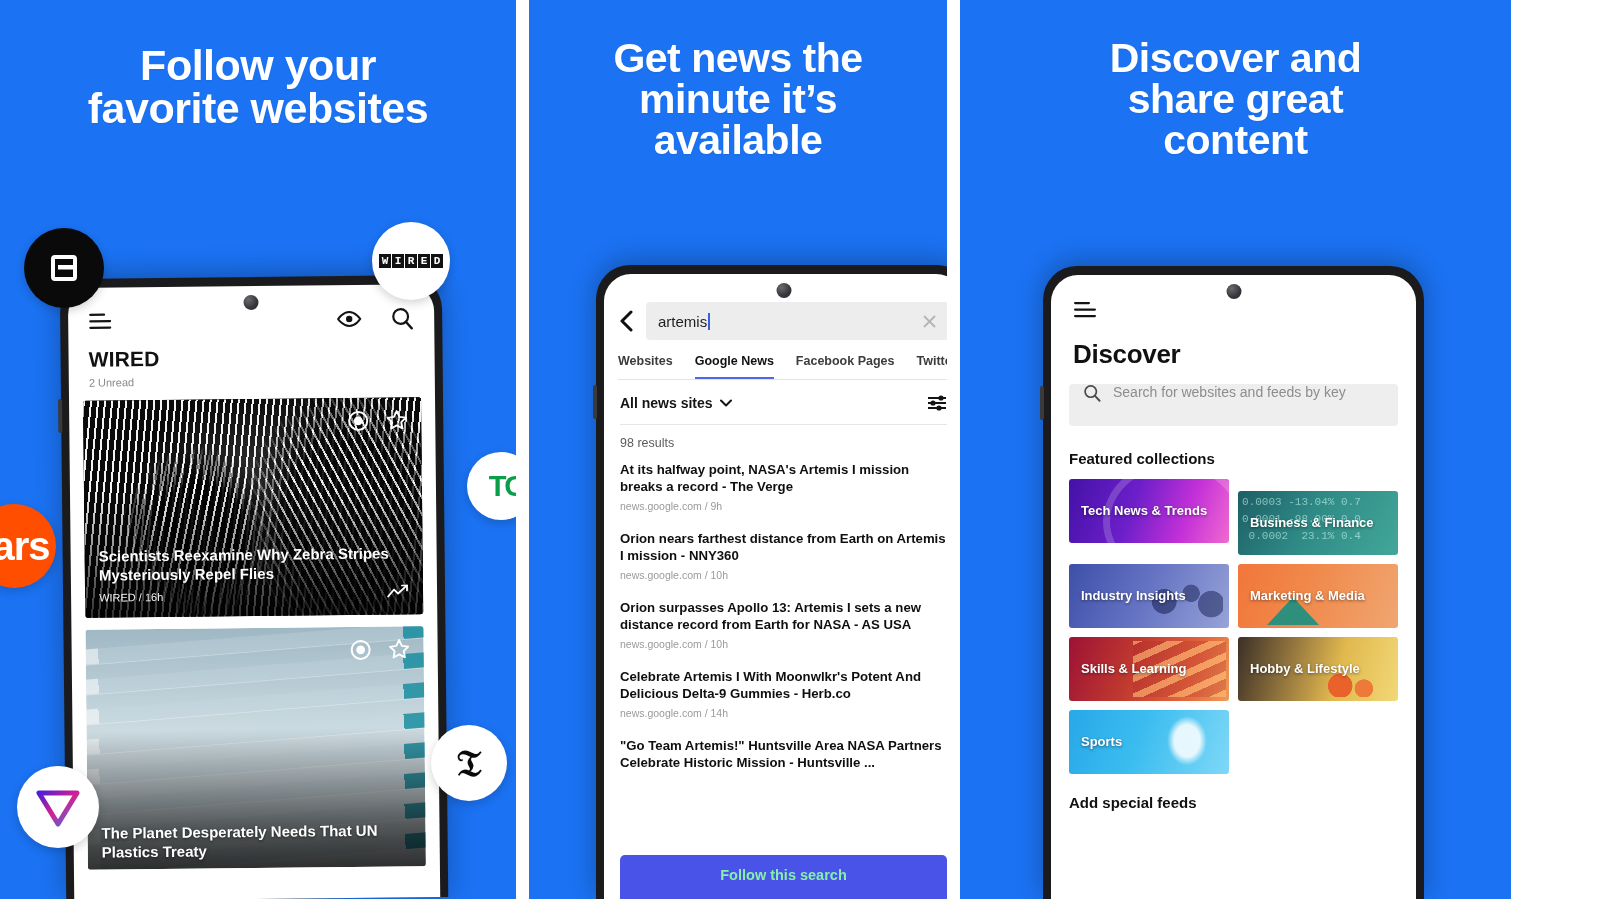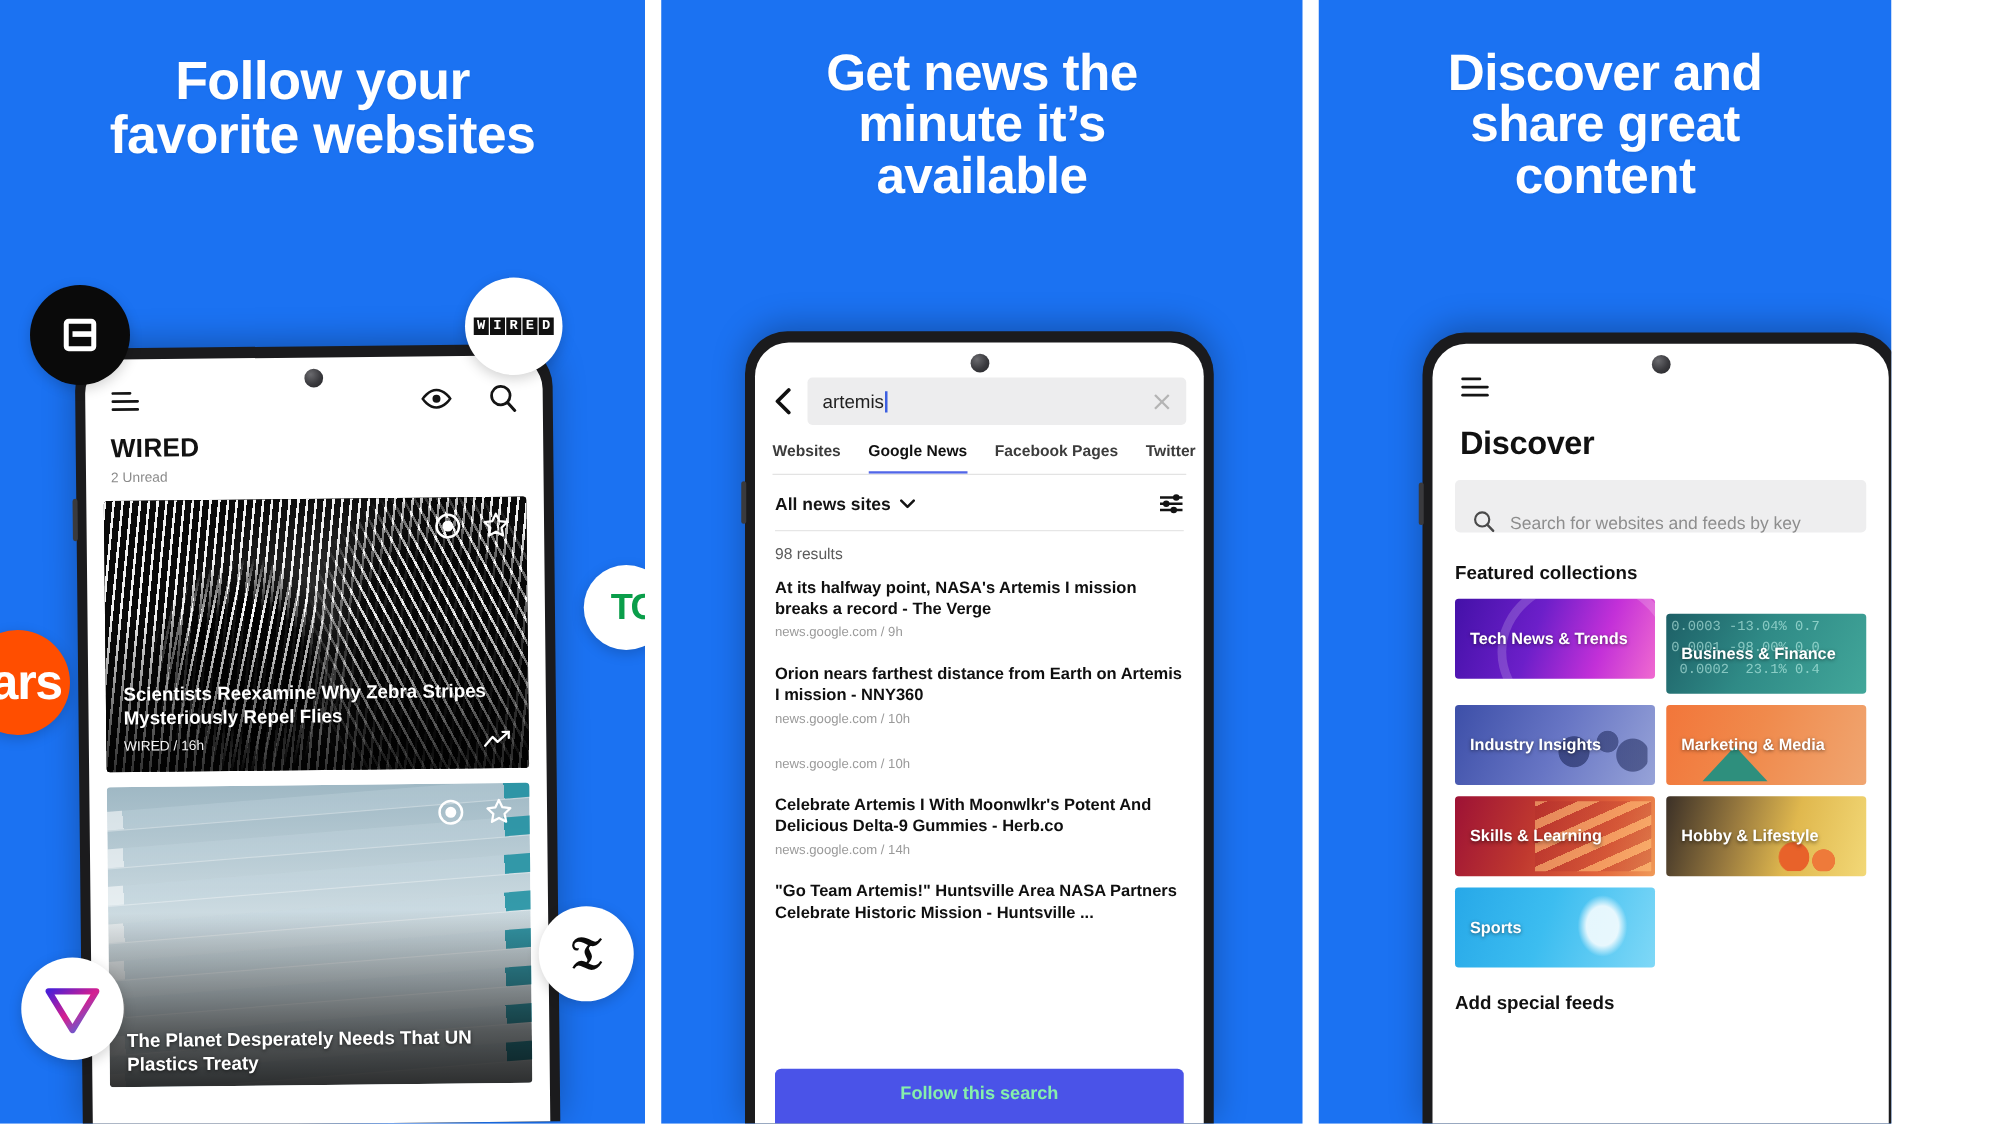--- a/index.html
+++ b/index.html
@@ -6,22 +6,22 @@
   body{
     width:1600px;height:899px;overflow:hidden;background:#ffffff;
     font-family:"Liberation Sans",sans-serif;
   }
   .stage{position:relative;width:1600px;height:899px;background:#ffffff;display:flex;}
 
   
   .panel{position:relative;overflow:hidden;background:#1b72f2;height:899px;flex:0 0 auto;}
   .gap{flex:0 0 auto;background:#ffffff;height:899px;width:13px;}
   .p1{width:516px;}
-  .p2{width:513px;}
-  .p3{width:458px;}
+  .p2{width:418px;}
+  .p3{width:551px;}
 
   .headline{
     position:absolute;left:0;right:0;top:0;
     text-align:center;color:#ffffff;font-weight:bold;
     letter-spacing:-0.5px;line-height:1.0;
     text-shadow:0 1px 2px rgba(0,0,0,.06);
   }
   .p1 .headline{font-size:43px;top:44px;padding:0 30px;}
   .p2 .headline{font-size:41px;top:38px;padding:0 40px;}
   .p3 .headline{font-size:41px;top:38px;padding:0 40px;}
@@ -127,21 +127,21 @@
   .r-title{font-size:13.2px;font-weight:bold;color:#0f0f0f;line-height:1.25;}
   .r-meta{font-size:10.5px;color:#9a9a9a;margin-top:5px;}
   .follow-btn{position:absolute;left:16px;right:16px;bottom:0;background:#4a53e8;color:#86efac;
     border-radius:5px 5px 0 0;text-align:center;font-size:14.5px;font-weight:bold;padding:12px 0 16px 0;}
 
   
   .phone3{left:83px;top:266px;width:381px;height:633px;}
   .d-appbar{padding:26px 22px 0 22px;}
   .d-title{font-size:26px;font-weight:bold;color:#111;padding:20px 22px 0 22px;letter-spacing:-.3px;}
   .d-search{margin:14px 18px 0 18px;background:#eeeeef;border-radius:4px;height:42px;display:flex;
-    align-items:flex-end;gap:12px;padding:0 14px;}
+    align-items:flex-start;gap:12px;padding:0 14px;}
   .d-search-ph{font-size:14px;color:#8d8d8d;}
   .d-sect{font-size:15px;font-weight:bold;color:#111;padding:24px 18px 0 18px;}
   .grid{display:grid;grid-template-columns:1fr 1fr;gap:9px;padding:12px 18px 0 18px;}
   .tile{position:relative;height:64px;border-radius:3px;overflow:hidden;display:flex;align-items:center;}
   .tile span{position:relative;z-index:2;color:#fff;font-size:13px;font-weight:bold;padding-left:12px;
     line-height:1.2;text-shadow:0 1px 3px rgba(0,0,0,.5);}
   .t-top{background:linear-gradient(100deg,#020813 0%,#0a1b3c 38%,#1342a8 66%,#0b2357 100%);}
   .t-top::after{content:"";position:absolute;right:6%;top:18%;width:40%;height:60%;
     background:repeating-linear-gradient(90deg,rgba(120,190,255,.55) 0 5px,rgba(10,30,80,.2) 5px 12px);filter:blur(1px);}
   .t-tech{background:linear-gradient(110deg,#4411a8 0%,#6c1fc9 40%,#c330d8 72%,#f06ad0 100%);align-items:center;}
@@ -387,20 +387,21 @@
 
         <div class="result">
           <div class="r-title">At its halfway point, NASA's Artemis I mission breaks a record - The Verge</div>
           <div class="r-meta">news.google.com / 9h</div>
         </div>
         <div class="result" style="padding-top:19px;">
           <div class="r-title">Orion nears farthest distance from Earth on Artemis I mission - NNY360</div>
           <div class="r-meta">news.google.com / 10h</div>
         </div>
         <div class="result" style="padding-top:19px;">
+          <div class="r-title">Orion surpasses Apollo 13: Artemis I sets a new distance record from Earth for NASA - AS USA</div>
           <div class="r-meta">news.google.com / 10h</div>
         </div>
         <div class="result" style="padding-top:19px;">
           <div class="r-title">Celebrate Artemis I With Moonwlkr's Potent And Delicious Delta-9 Gummies - Herb.co</div>
           <div class="r-meta">news.google.com / 14h</div>
         </div>
         <div class="result" style="padding-top:19px;">
           <div class="r-title">"Go Team Artemis!" Huntsville Area NASA Partners Celebrate Historic Mission - Huntsville ...</div>
         </div>
 

